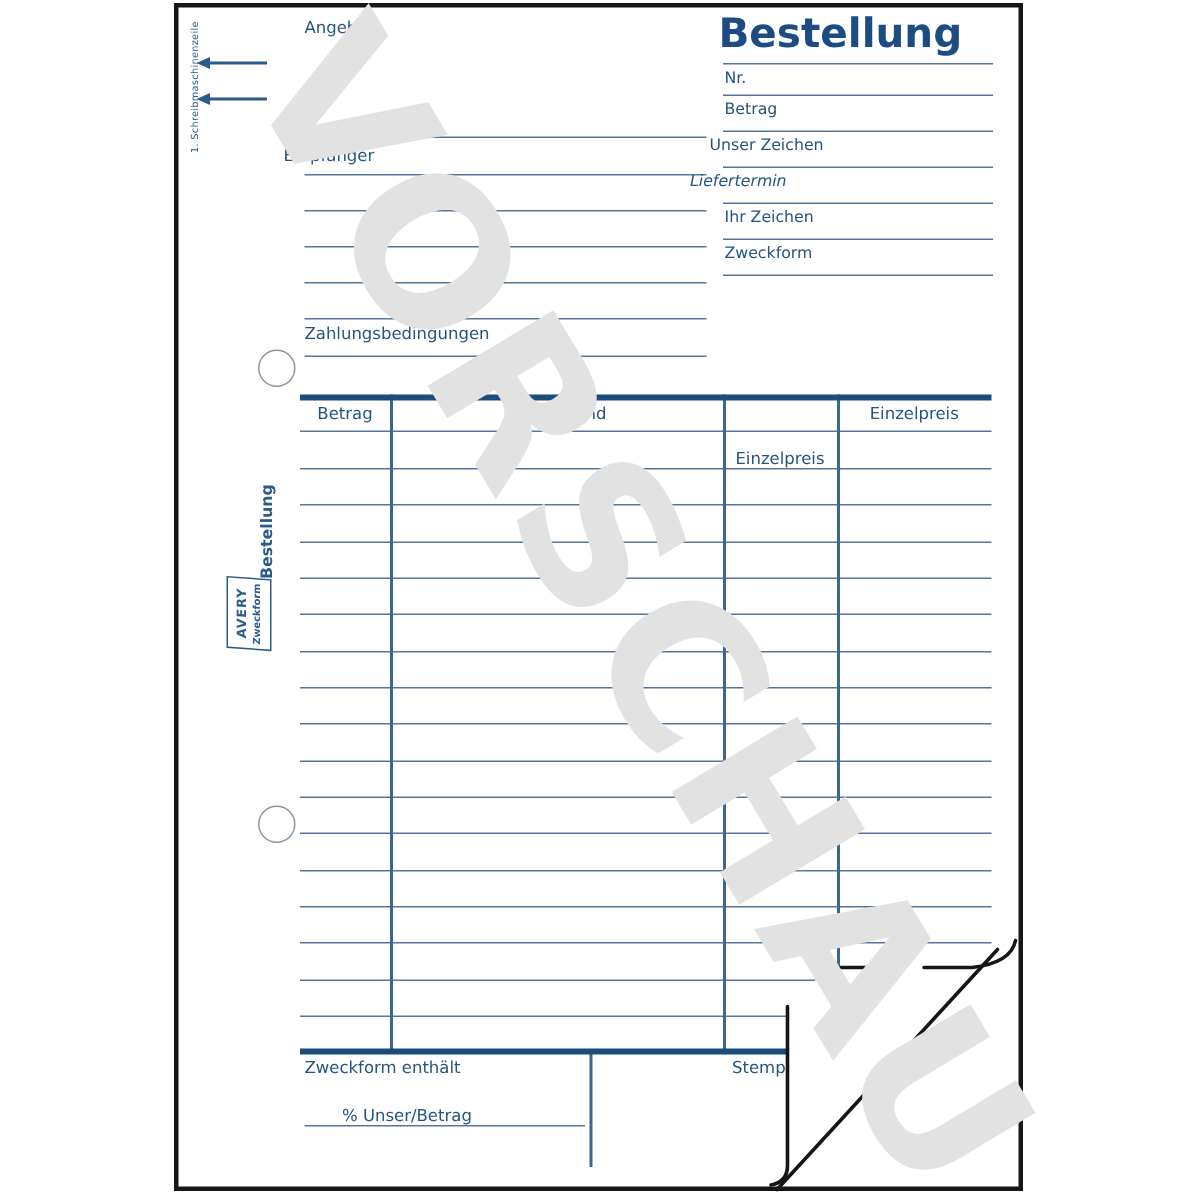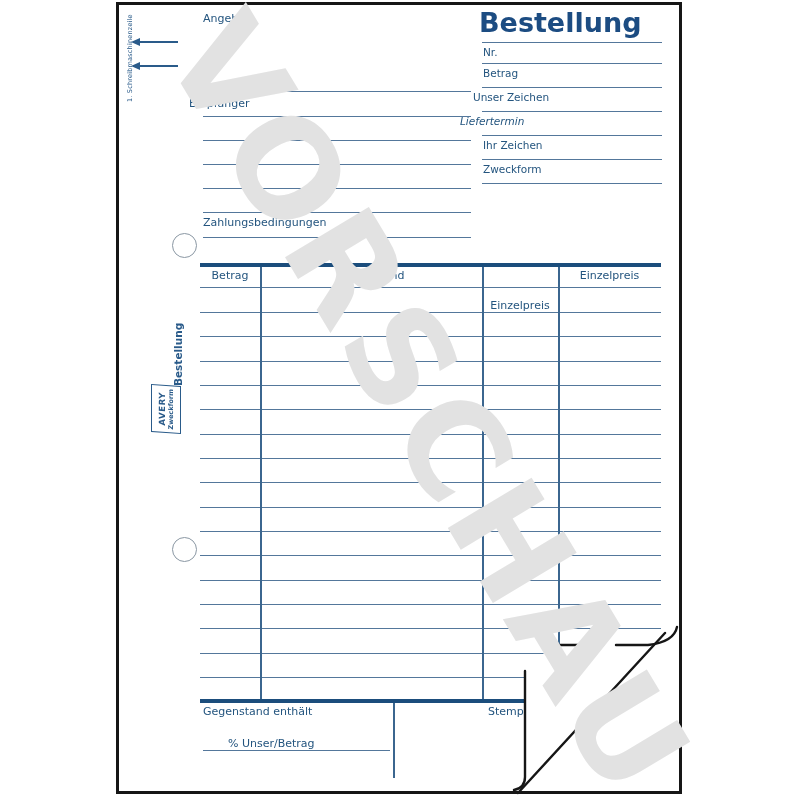--- a/index.html
+++ b/index.html
@@ -113,21 +113,21 @@
   <div class="ln" style="left:200px;top:580px;width:461px;"></div>
   <div class="ln" style="left:200px;top:604px;width:461px;"></div>
   <div class="ln" style="left:200px;top:628px;width:461px;"></div>
   <div class="ln" style="left:200px;top:653px;width:461px;"></div>
   <div class="ln" style="left:200px;top:677px;width:461px;"></div>
   <div class="vln" style="left:260px;top:263px;height:437px;"></div>
   <div class="vln" style="left:482px;top:263px;height:437px;"></div>
   <div class="vln" style="left:558px;top:263px;height:382px;"></div>
 
   <div class="thick" style="left:200px;top:699px;width:461px;"></div>
-  <div class="lbl" style="left:203px;top:705px;">Gegenstand enthält</div>
+  <div class="lbl" style="left:203px;top:705px;">Zweckform enthält</div>
   <div class="lbl" style="left:488px;top:705px;">Stempel</div>
   <div class="vln" style="left:393px;top:702px;height:76px;"></div>
   <div class="ln" style="left:203px;top:750px;width:187px;"></div>
   <div class="lbl" style="left:228px;top:737px;">% Unser/Betrag</div>
 
   <svg class="curl" width="800" height="800" viewBox="0 0 800 800">
     <path d="M552,645 L650,645 Q676,642 678,626 L678,790 L518,790 L525,780 L525,672 Z" fill="#ffffff" stroke="none"></path>
     <path d="M551,635 L551,645 L603,645" fill="none" stroke="#161616" stroke-width="2.4" stroke-linecap="round"></path>
     <path d="M616,645 L648,645 Q674,642 677,627" fill="none" stroke="#161616" stroke-width="2.4" stroke-linecap="round"></path>
     <path d="M525,671 L525,777 Q525,788 514,790" fill="none" stroke="#161616" stroke-width="2.4" stroke-linecap="round"></path>

